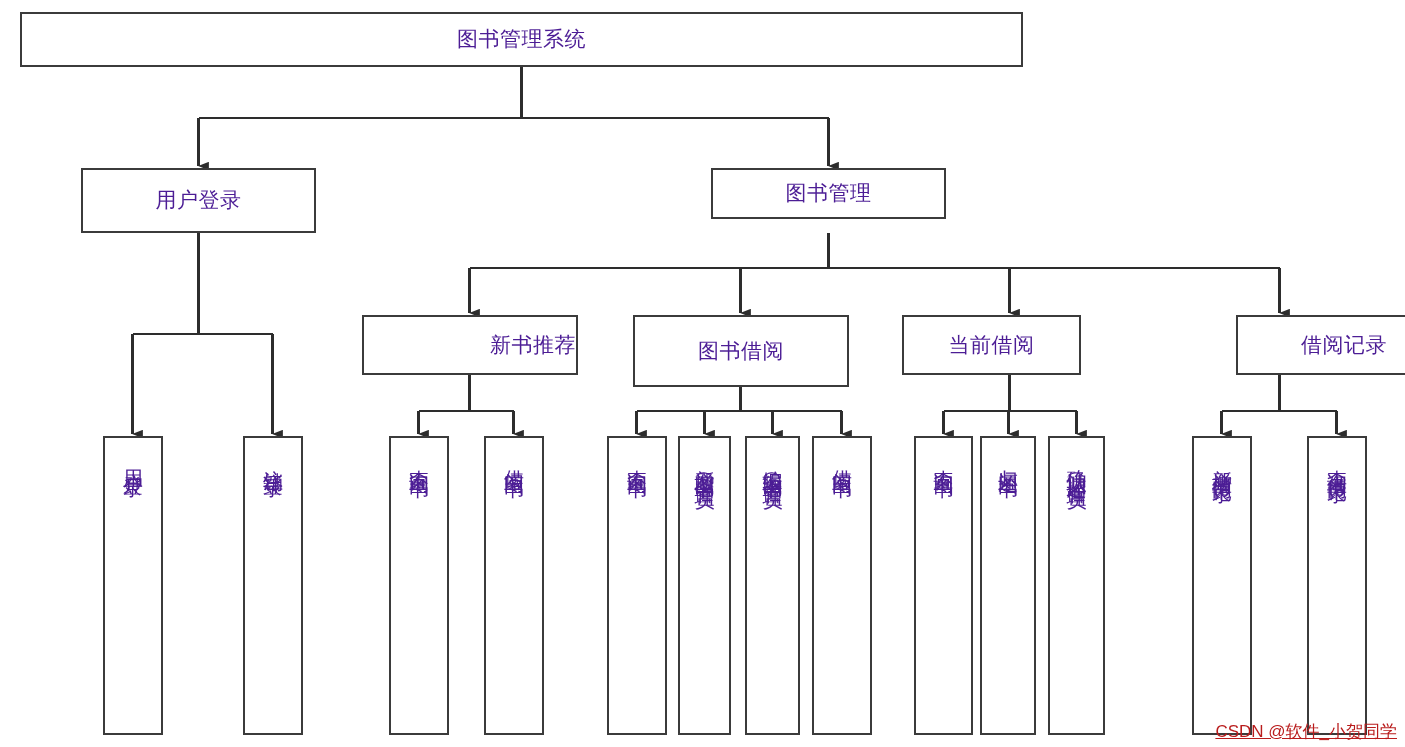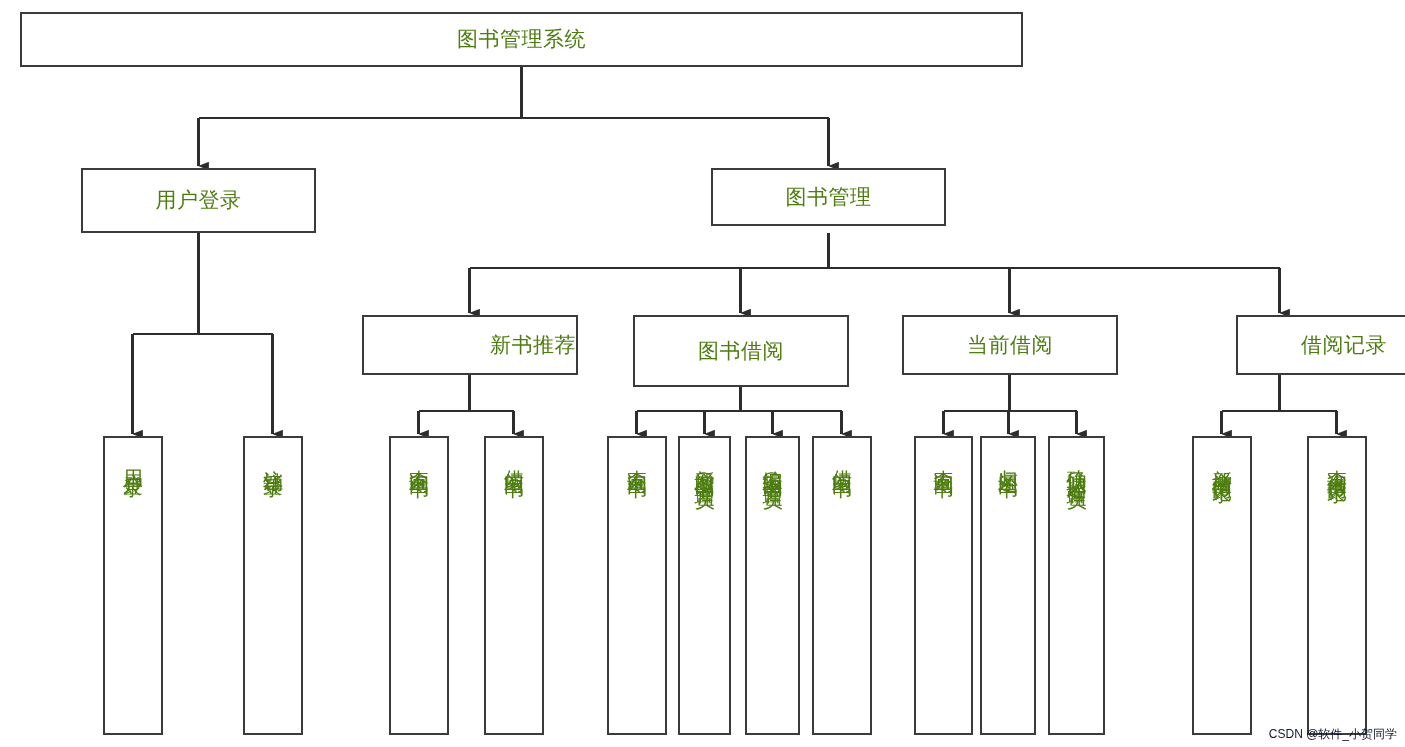--- a/index.html
+++ b/index.html
@@ -27,21 +27,21 @@
     height: 747px;
   }
   .node-box {
     position: absolute;
     box-sizing: border-box;
     background: #ffffff;
     border: 2px solid #3b3b3b;
     display: flex;
     align-items: center;
     justify-content: center;
-    color: #4d7c0f;
+    color: #4c1d95;
   }
   .node-label {
     font-size: 21px;
     line-height: 1.15;
     letter-spacing: 0.5px;
     white-space: nowrap;
     text-align: center;
   }
   .node-box.vertical {
     align-items: flex-start;
@@ -52,24 +52,25 @@
     writing-mode: vertical-rl;
     text-orientation: upright;
     white-space: normal;
     letter-spacing: 3px;
     font-size: 20px;
   }
   #watermark {
     position: absolute;
     right: 8px;
     bottom: 4px;
-    font-size: 12px;
-    color: #0f172a;
+    font-size: 17px;
+    color: #b91c1c;
     white-space: nowrap;
     user-select: none;
+    text-decoration: underline;
   }
 </style>
 </head>
 <body>
 
 <div id="diagram-root">
 
   <svg id="diagram-svg" viewBox="0 0 1405 747" xmlns="http://www.w3.org/2000/svg">
     <defs>
       <marker id="arrowhead" markerWidth="9" markerHeight="11" refX="4.2" refY="10.4" orient="auto" markerUnits="userSpaceOnUse">
@@ -122,31 +123,31 @@
     </g>
   </svg>
 
   <div class="node-box" style="left:20px; top:12px; width:1003px; height:55px;">
     <span class="node-label">图书管理系统</span>
   </div>
 
   <div class="node-box" style="left:81px; top:168px; width:235px; height:65px;">
     <span class="node-label">用户登录</span>
   </div>
-  <div class="node-box" style="left:711px; top:168px; width:235px; height:58px;">
+  <div class="node-box" style="left:711px; top:168px; width:235px; height:51px;">
     <span class="node-label">图书管理</span>
   </div>
 
   <div class="node-box" style="left:362px; top:315px; width:216px; height:60px;justify-content:flex-end;">
     <span class="node-label">新书推荐</span>
   </div>
   <div class="node-box" style="left:633px; top:315px; width:216px; height:72px;">
     <span class="node-label">图书借阅</span>
   </div>
-  <div class="node-box" style="left:902px; top:315px; width:216px; height:60px;">
+  <div class="node-box" style="left:902px; top:315px; width:179px; height:60px;">
     <span class="node-label">当前借阅</span>
   </div>
   <div class="node-box" style="left:1236px; top:315px; width:216px; height:60px;">
     <span class="node-label">借阅记录</span>
   </div>
 
   <div class="node-box vertical" style="left:103px; top:436px; width:60px; height:299px;">
     <span class="node-label">用户登录</span>
   </div>
   <div class="node-box vertical" style="left:243px; top:436px; width:60px; height:299px;">

